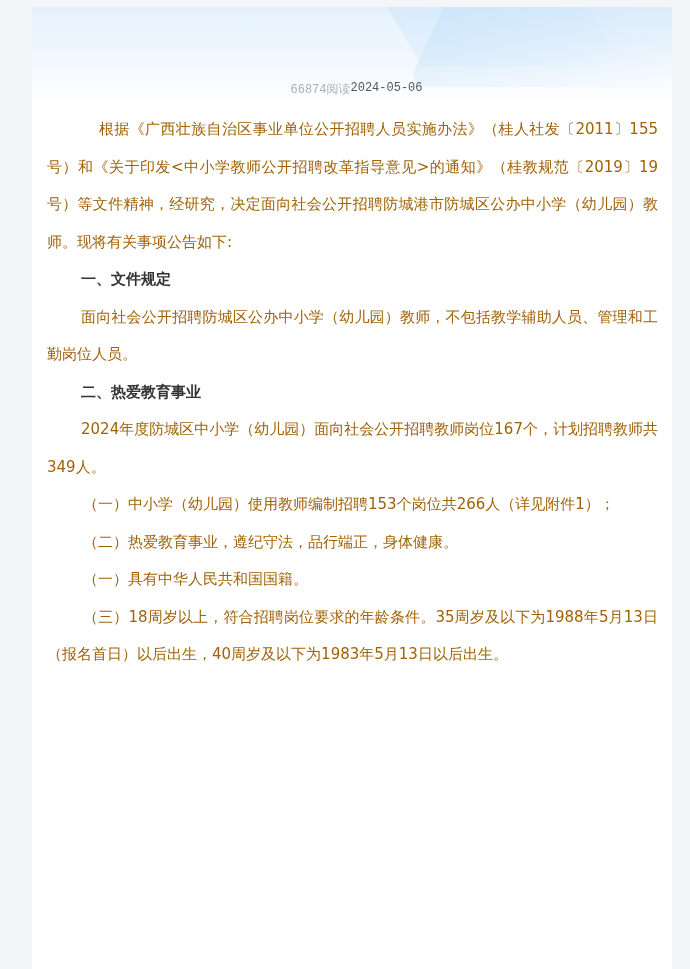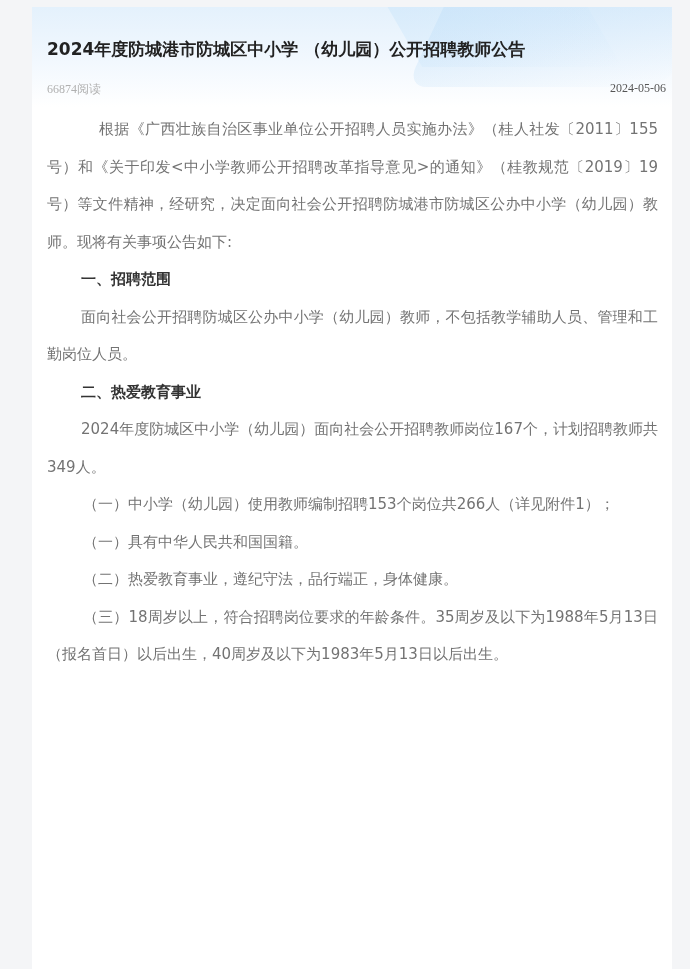--- a/index.html
+++ b/index.html
@@ -56,35 +56,35 @@
       color: #222222;
       letter-spacing: 0px;
       white-space: nowrap;
     }
     .meta-row {
       position: absolute;
       left: 15px;
       right: 6px;
       top: 74px;
       display: flex;
-      justify-content: space-between;
-      font-family: Liberation Serif, serif;
+      justify-content: center;
+      font-family: Liberation Mono, monospace;
       font-size: 12px;
     }
     .reads { color: #b0b0b0; }
     .date { color: #555555; }
     .body {
       padding: 0 14px 0 15px;
       margin-top: 0px;
     }
     .p {
       margin: 0;
       font-size: 15px;
       line-height: 37.5px;
-      color: #737373;
+      color: #a16207;
       text-align: justify;
       font-family: "DejaVu Sans", sans-serif;
     }
     .indent2 { text-indent: 34px; }
     .indent-first { text-indent: 52px; }
     .sub { text-indent: 36px; }
     .heading {
       margin: 0;
       font-size: 15px;
       line-height: 37.5px;
@@ -96,34 +96,33 @@
   </style>
 </head>
 <body>
 
 <div class="top-strip"></div>
 
 <div class="card">
   <div class="card-header">
     <div class="deco1"></div>
     <div class="deco2"></div>
-    <h1 class="title">2024年度防城港市防城区中小学 （幼儿园）公开招聘教师公告</h1>
     <div class="meta-row">
       <span class="reads">66874阅读</span>
       <span class="date">2024-05-06</span>
     </div>
   </div>
 
   <div class="body">
     <p class="p indent-first first-p">根据《广西壮族自治区事业单位公开招聘人员实施办法》（桂人社发〔2011〕155号）和《关于印发&lt;中小学教师公开招聘改革指导意见&gt;的通知》（桂教规范〔2019〕19号）等文件精神，经研究，决定面向社会公开招聘防城港市防城区公办中小学（幼儿园）教师。现将有关事项公告如下:</p>
 
-    <p class="heading">一、招聘范围</p>
+    <p class="heading">一、文件规定</p>
     <p class="p indent2">面向社会公开招聘防城区公办中小学（幼儿园）教师，不包括教学辅助人员、管理和工勤岗位人员。</p>
 
     <p class="heading">二、热爱教育事业</p>
     <p class="p indent2">2024年度防城区中小学（幼儿园）面向社会公开招聘教师岗位167个，计划招聘教师共349人。</p>
     <p class="p sub">（一）中小学（幼儿园）使用教师编制招聘153个岗位共266人（详见附件1）；</p>
 
+    <p class="p sub">（二）热爱教育事业，遵纪守法，品行端正，身体健康。</p>
     <p class="p sub">（一）具有中华人民共和国国籍。</p>
-    <p class="p sub">（二）热爱教育事业，遵纪守法，品行端正，身体健康。</p>
     <p class="p sub">（三）18周岁以上，符合招聘岗位要求的年龄条件。35周岁及以下为1988年5月13日（报名首日）以后出生，40周岁及以下为1983年5月13日以后出生。</p>
   </div>
 </div>
 
 </body></html>

